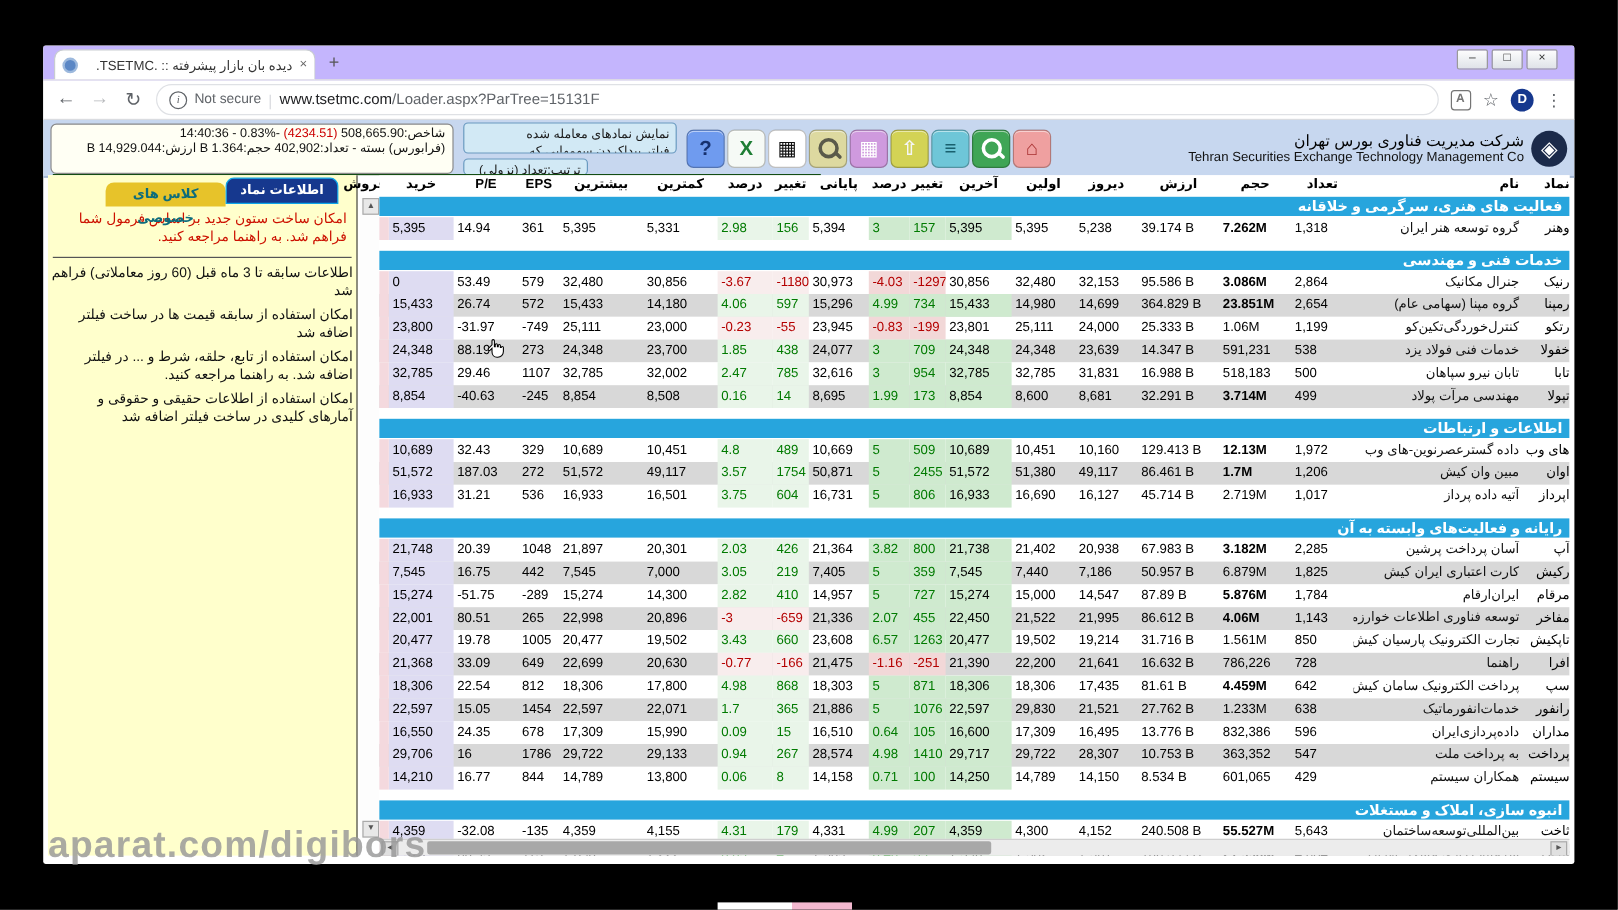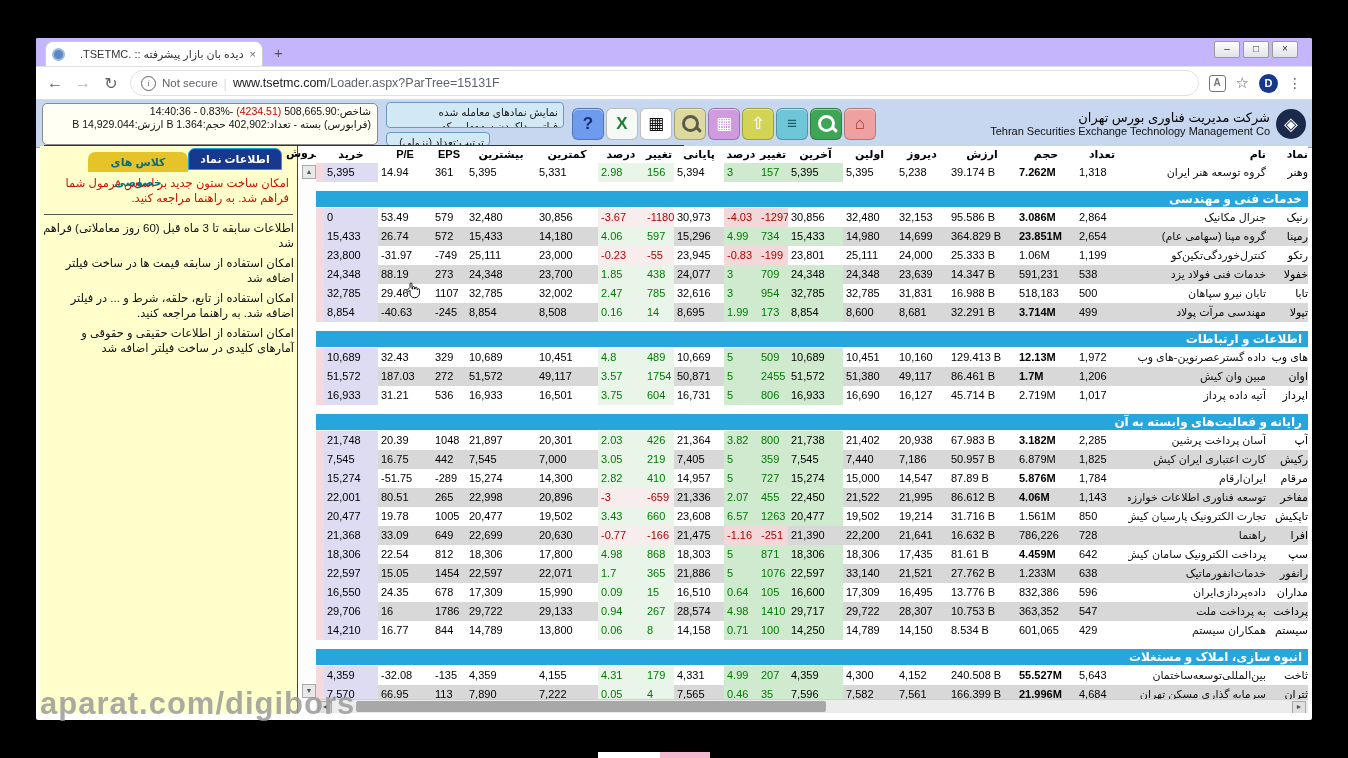--- a/index.html
+++ b/index.html
@@ -230,20 +230,21 @@
           <div class="hc">تغییر</div>
           <div class="hc">درصد</div>
           <div class="hc">کمترین</div>
           <div class="hc">بیشترین</div>
           <div class="hc">EPS</div>
           <div class="hc">P/E</div>
           <div class="hc">خرید</div>
           <div></div>
         </div>
       <div>
+          <div class="secbar">فعالیت های هنری، سرگرمی و خلاقانه</div>
           <div class="grid row odd">
             <div class="c sym">وهنر</div>
             <div class="c name">گروه توسعه هنر ایران</div>
             <div class="c num">1,318</div>
             <div class="c num b">7.262M</div>
             <div class="c num">39.174 B</div>
             <div class="c num">5,238</div>
             <div class="c num">5,395</div>
             <div class="c num tup">5,395</div>
             <div class="c num up tup">157</div>
@@ -600,21 +601,21 @@
             <div class="c num buy">18,306</div>
             <div class="c sell"></div>
           </div>
           <div class="grid row even">
             <div class="c sym">رانفور</div>
             <div class="c name">خدمات‌انفورماتیک</div>
             <div class="c num">638</div>
             <div class="c num">1.233M</div>
             <div class="c num">27.762 B</div>
             <div class="c num">21,521</div>
-            <div class="c num">33,140</div>
+            <div class="c num">29,830</div>
             <div class="c num tup">22,597</div>
             <div class="c num up tup">1076</div>
             <div class="c num up tup">5</div>
             <div class="c num">21,886</div>
             <div class="c num up tupl">365</div>
             <div class="c num up tupl">1.7</div>
             <div class="c num">22,071</div>
             <div class="c num">22,597</div>
             <div class="c num">1454</div>
             <div class="c num">15.05</div>

